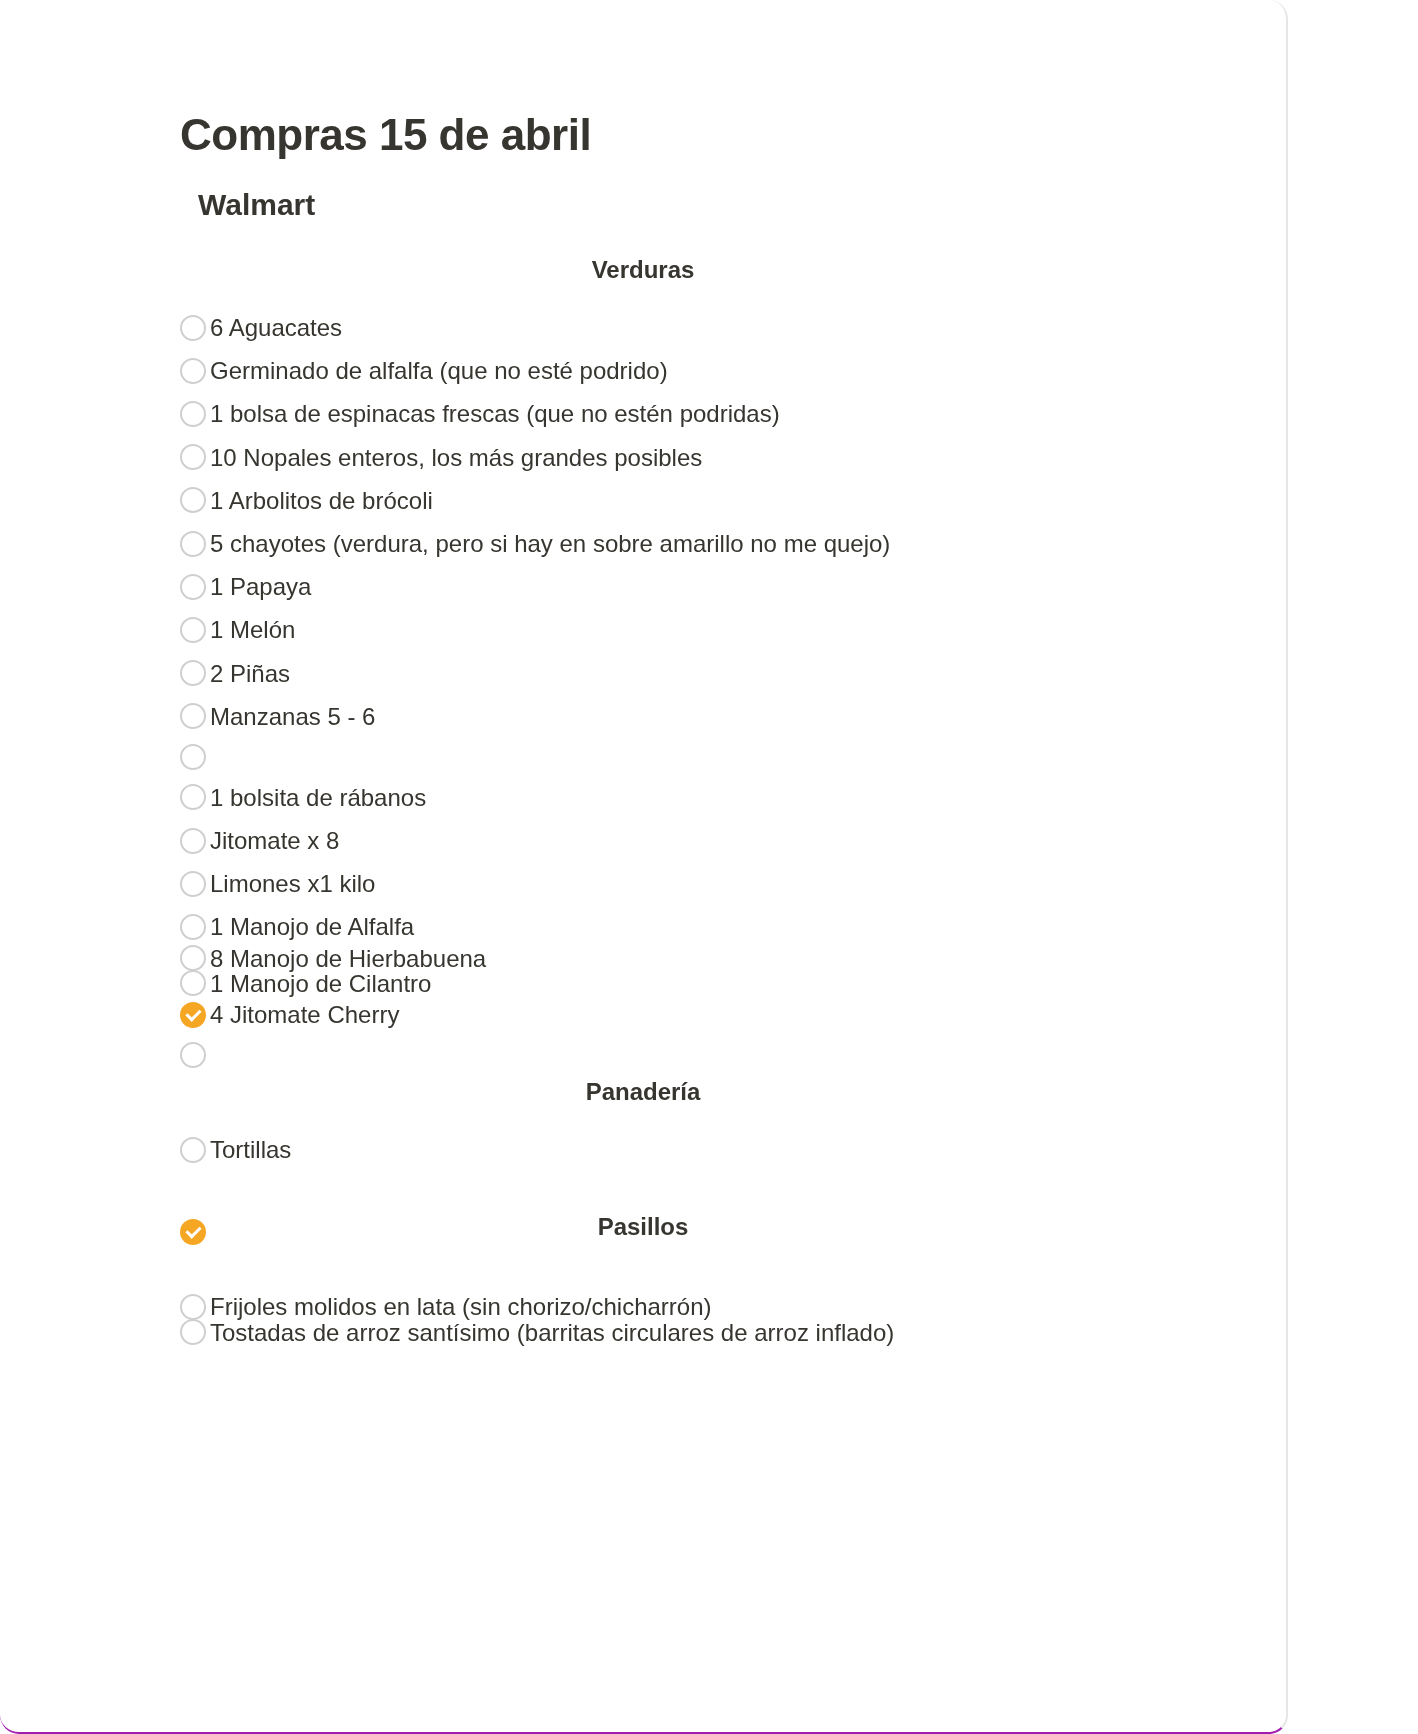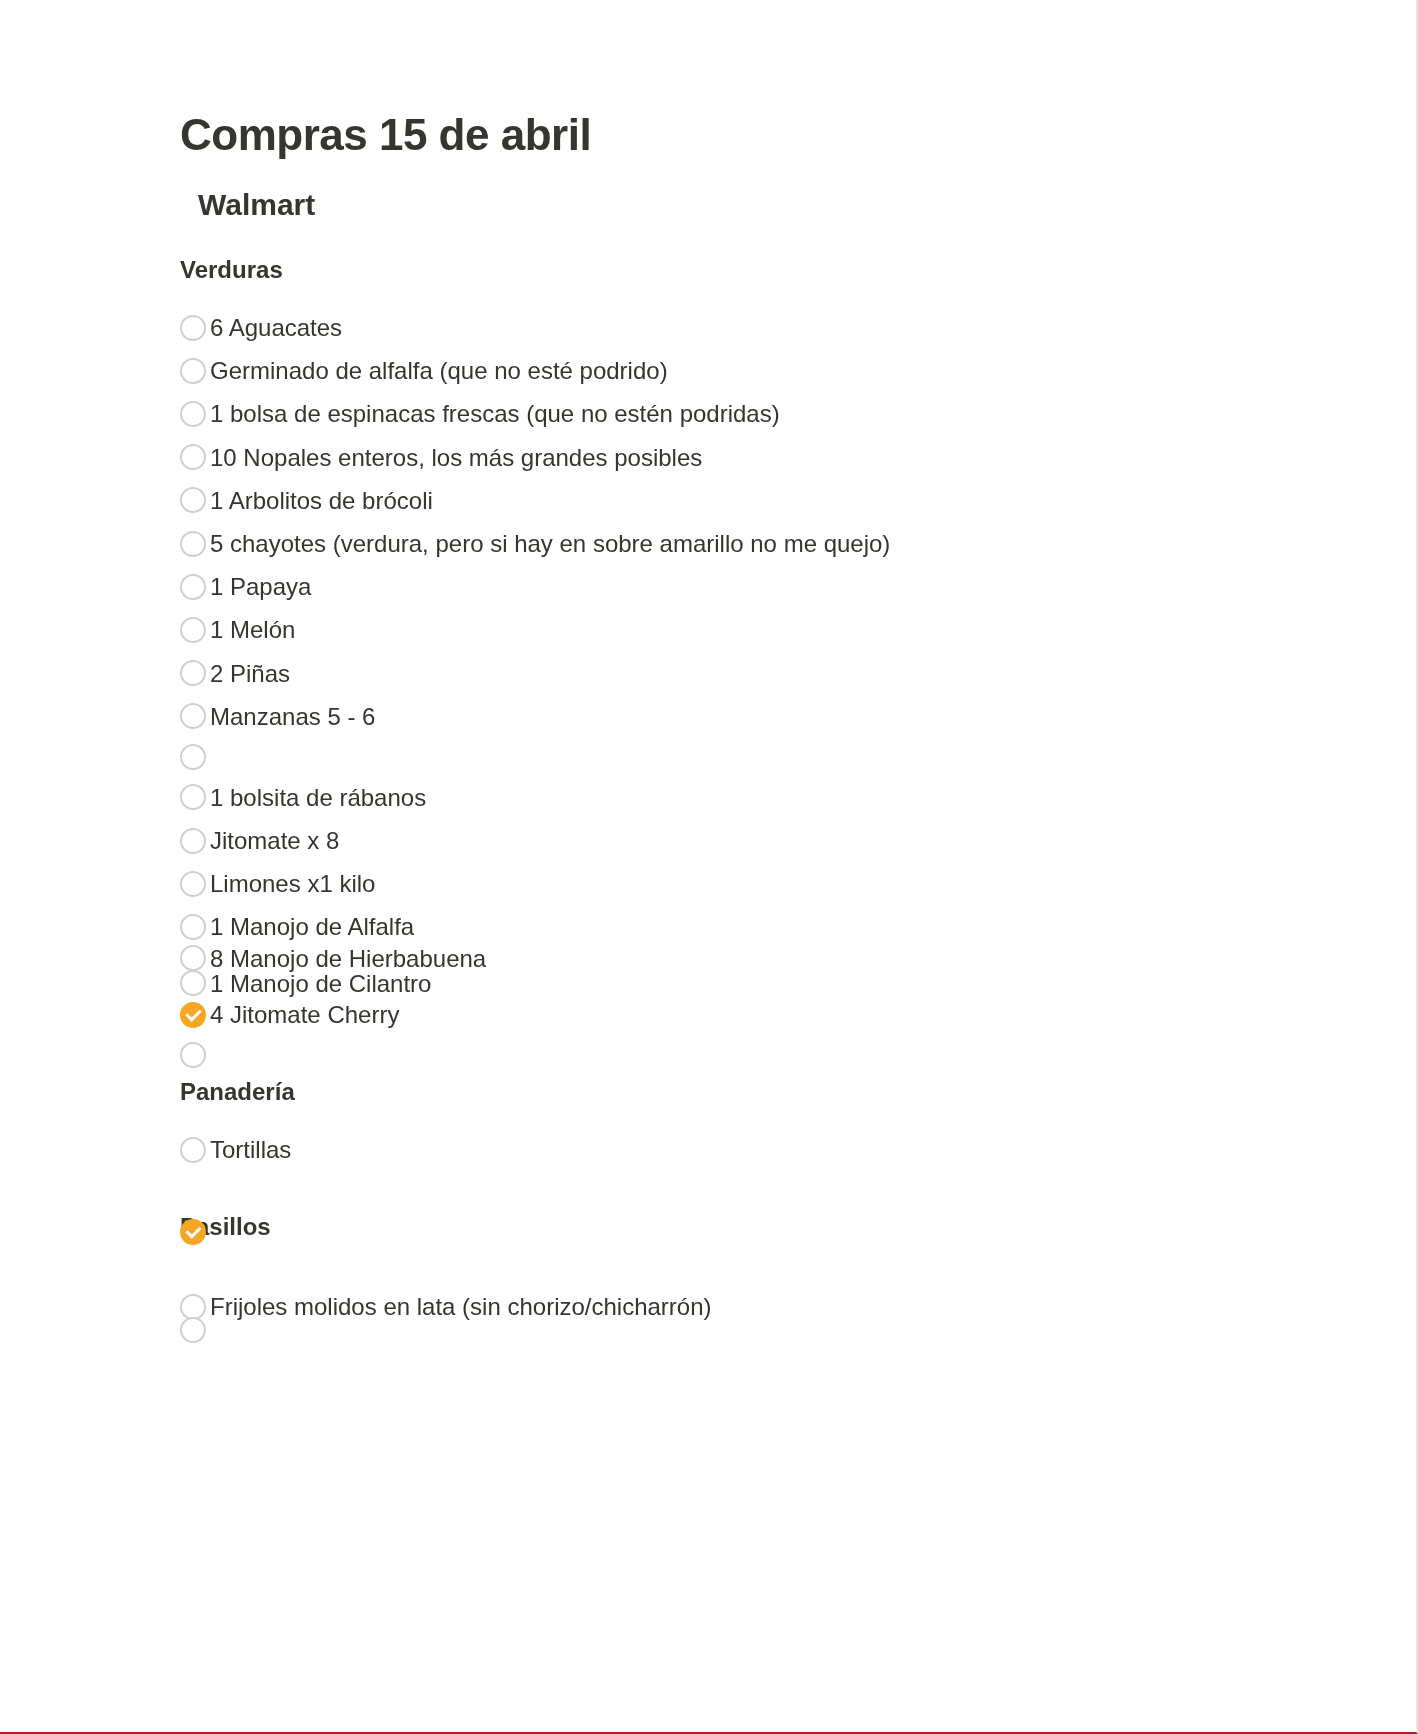--- a/index.html
+++ b/index.html
@@ -11,41 +11,43 @@
   }
   html, body {
     margin: 0;
     padding: 0;
     background: #ffffff;
     color: var(--text-color);
     font-family: -apple-system, BlinkMacSystemFont, "Segoe UI", Helvetica, Arial, sans-serif;
   }
   .page {
     box-sizing: border-box;
-    width: 1418px;
+    width: 1288px;
     min-height: 1734px;
     padding: 110px 180px 80px 180px;
     border-right: 2px solid #e6e6e6;
-    border-bottom: 2px solid #b91c1c;
+    border-bottom: 2px solid #a21caf;
+    border-radius: 19px;
   }
   h1.title {
     margin: 0 0 28px 0;
     font-size: 44px;
     font-weight: 700;
     letter-spacing: -0.5px;
   }
   h2.store {
     margin: 0 0 34px 18px;
     font-size: 30px;
     font-weight: 700;
   }
   h3.section {
     margin: 0 0 22px 0;
     font-size: 24px;
     font-weight: 700;
+    text-align: center;
   }
   .list {
     margin: 0 0 42px 0;
   }
   .row {
     display: flex;
     align-items: center;
     gap: 4px;
     padding: var(--row-gap) 0;
     line-height: 1.3;
@@ -213,16 +215,17 @@
       </div>
       <h3 class="section">Pasillos</h3>
       <div style="height: 34px;"></div>
       <div class="list">
         <div class="row tight">
           <span class="circle"></span>
           <span class="label">Frijoles molidos en lata (sin chorizo/chicharrón)</span>
         </div>
         <div class="row tight">
           <span class="circle"></span>
+          <span class="label">Tostadas de arroz santísimo (barritas circulares de arroz inflado)</span>
         </div>
       </div>
     </div>
 </div>
 
 </body></html>

